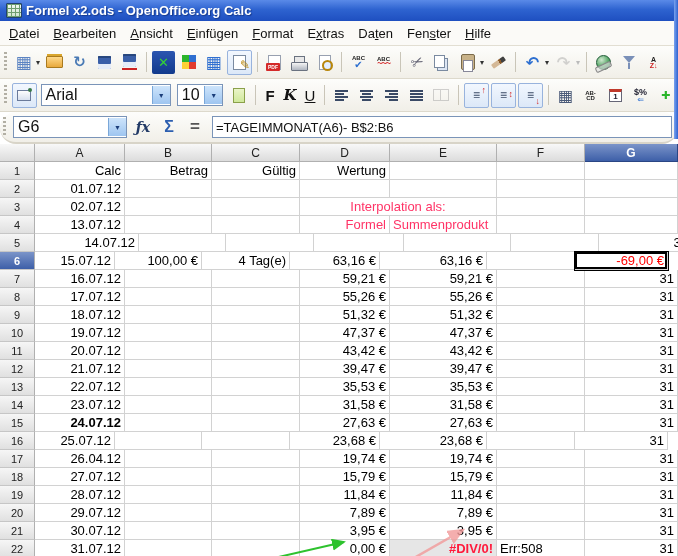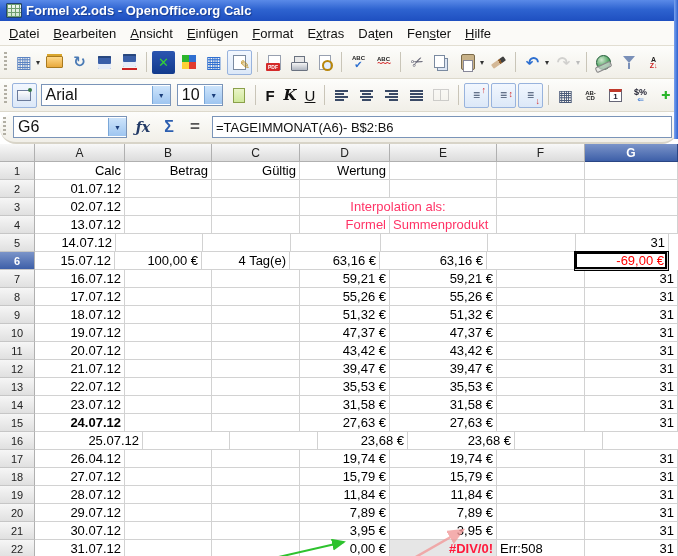--- a/index.html
+++ b/index.html
@@ -318,21 +318,21 @@
         <div class="cell" style="width: 90px;">13.07.12</div>
         <div class="cell" style="width: 87px;"></div>
         <div class="cell" style="width: 88px;"></div>
         <div class="cell c-pink" style="width: 90px;">Formel</div>
         <div class="cell a-left c-pink" style="width: 107px;">Summenprodukt</div>
         <div class="cell" style="width: 88px;"></div>
         <div class="cell" style="width: 93px;"></div>
       </div>
       <div class="grow">
         <div class="rowhdr">5</div>
-        <div class="cell" style="width: 81px;">14.07.12</div>
+        <div class="cell" style="width: 104px;">14.07.12</div>
         <div class="cell" style="width: 87px;"></div>
         <div class="cell" style="width: 88px;"></div>
         <div class="cell" style="width: 90px;"></div>
         <div class="cell" style="width: 107px;"></div>
         <div class="cell" style="width: 88px;"></div>
         <div class="cell" style="width: 93px;">31</div>
       </div>
       <div class="grow">
         <div class="rowhdr sel">6</div>
         <div class="cell" style="width: 80px;">15.07.12</div>
@@ -428,21 +428,21 @@
         <div class="cell" style="width: 90px; font-weight: bold;">24.07.12</div>
         <div class="cell" style="width: 87px;"></div>
         <div class="cell" style="width: 88px;"></div>
         <div class="cell" style="width: 90px;">27,63 €</div>
         <div class="cell" style="width: 107px;">27,63 €</div>
         <div class="cell" style="width: 88px;"></div>
         <div class="cell" style="width: 93px;">31</div>
       </div>
       <div class="grow">
         <div class="rowhdr">16</div>
-        <div class="cell" style="width: 108px;">25.07.12</div>
+        <div class="cell" style="width: 80px;">25.07.12</div>
         <div class="cell" style="width: 87px;"></div>
         <div class="cell" style="width: 88px;"></div>
         <div class="cell" style="width: 90px;">23,68 €</div>
         <div class="cell" style="width: 107px;">23,68 €</div>
         <div class="cell" style="width: 88px;"></div>
         <div class="cell" style="width: 93px;">31</div>
       </div>
       <div class="grow">
         <div class="rowhdr">17</div>
         <div class="cell" style="width: 90px;">26.04.12</div>

